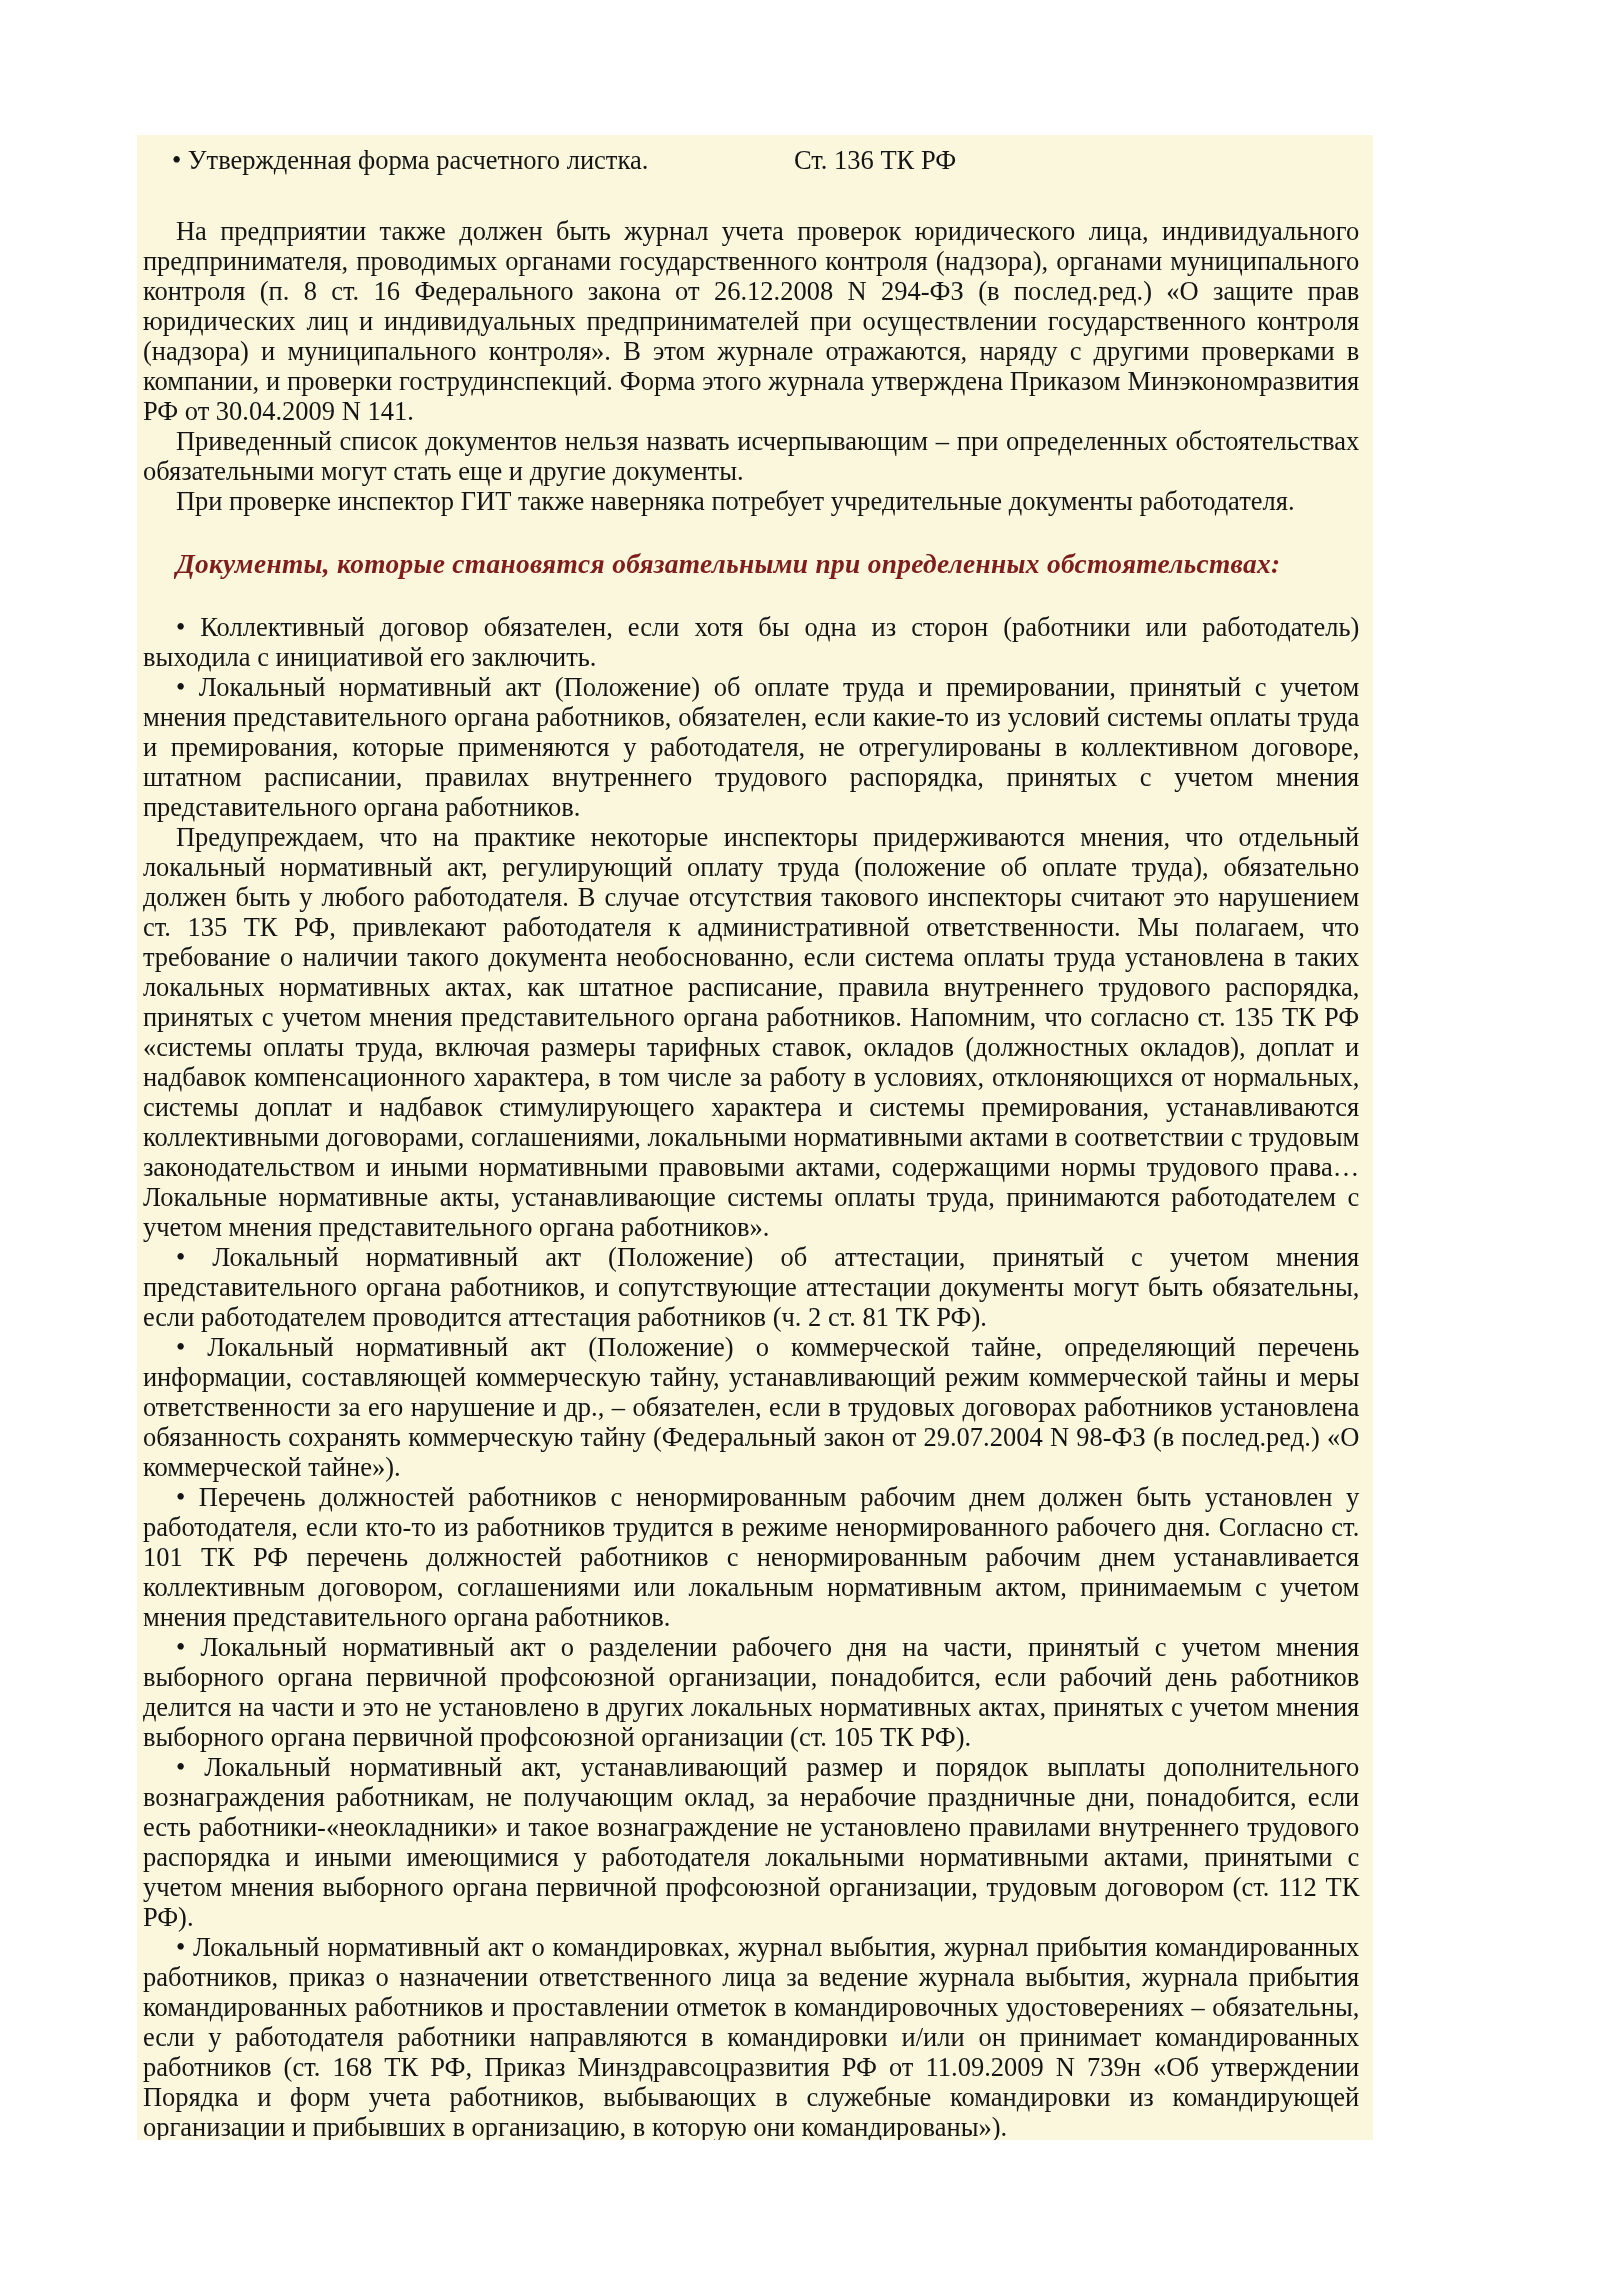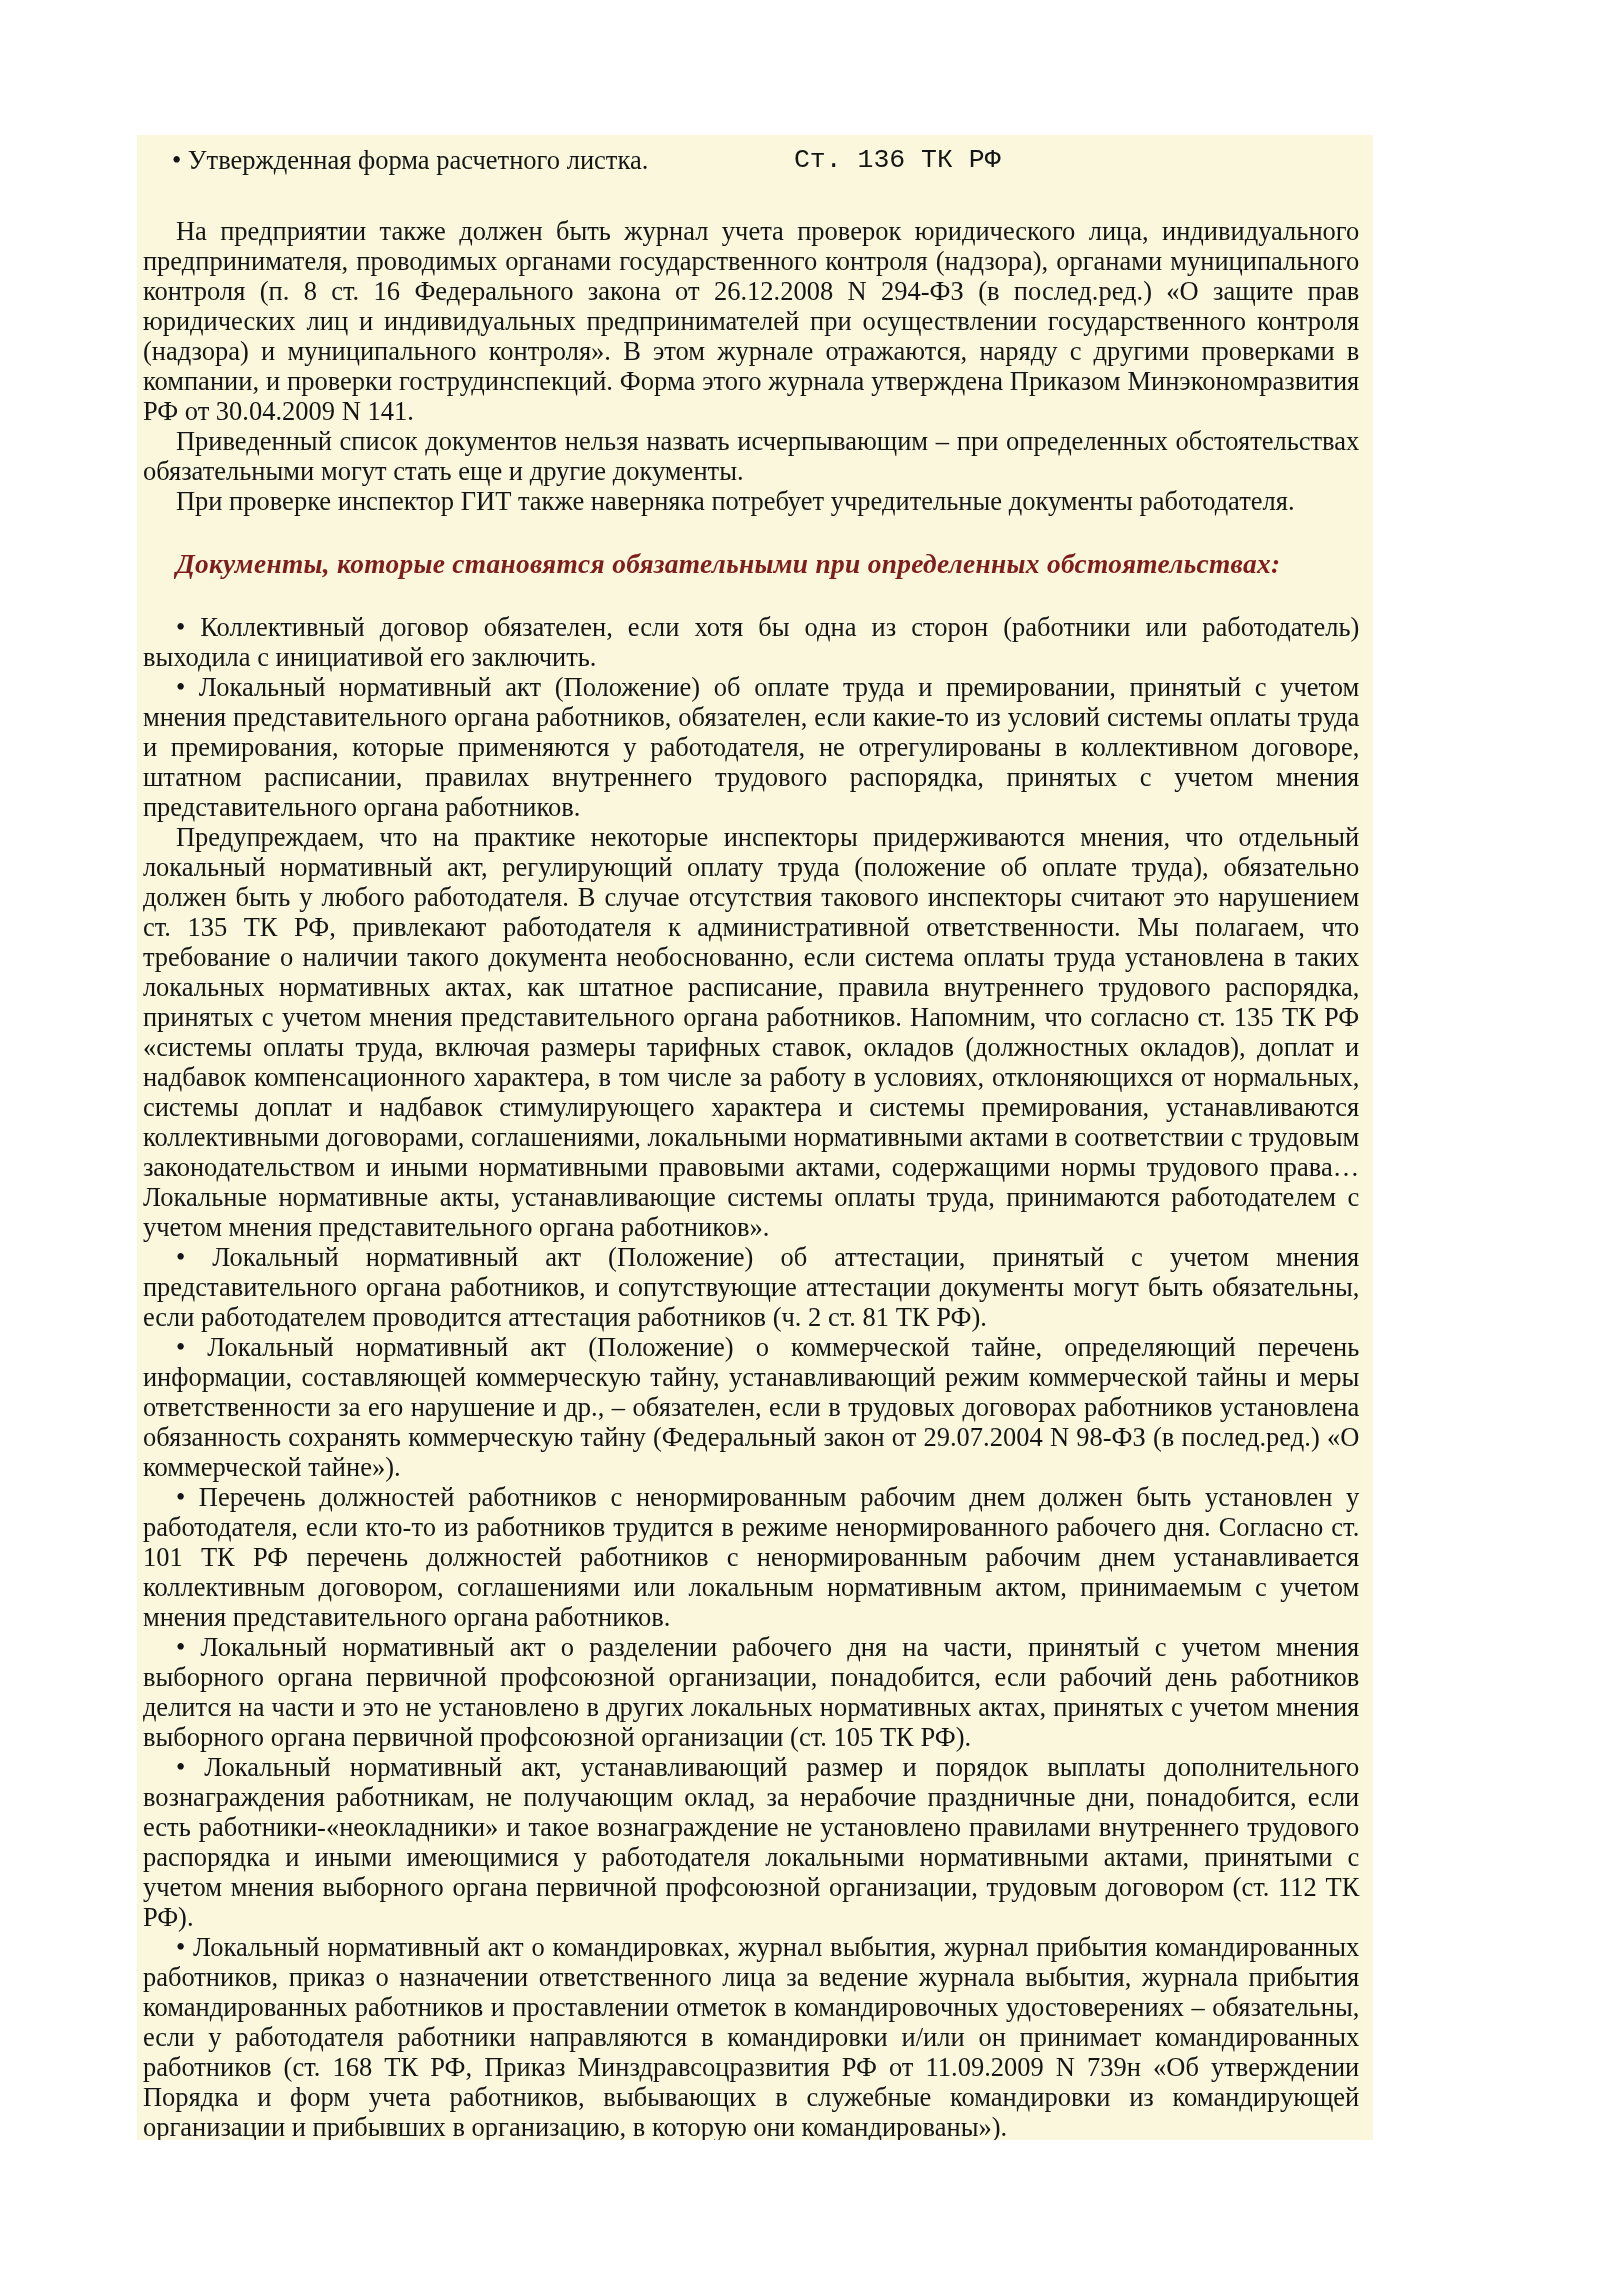--- a/index.html
+++ b/index.html
@@ -30,21 +30,20 @@
   }
   .doc-row {
     position: relative;
     margin: 0 0 41px 0;
     white-space: nowrap;
   }
   .doc-row .ref {
     position: absolute;
     left: 651px;
     top: 0;
-    font-family: Liberation Mono, monospace;
   }
   .doc-row .label {
     padding-left: 29px;
   }
   p.txt {
     margin: 0;
     text-align: justify;
     text-indent: 33px;
   }
   p.heading {

